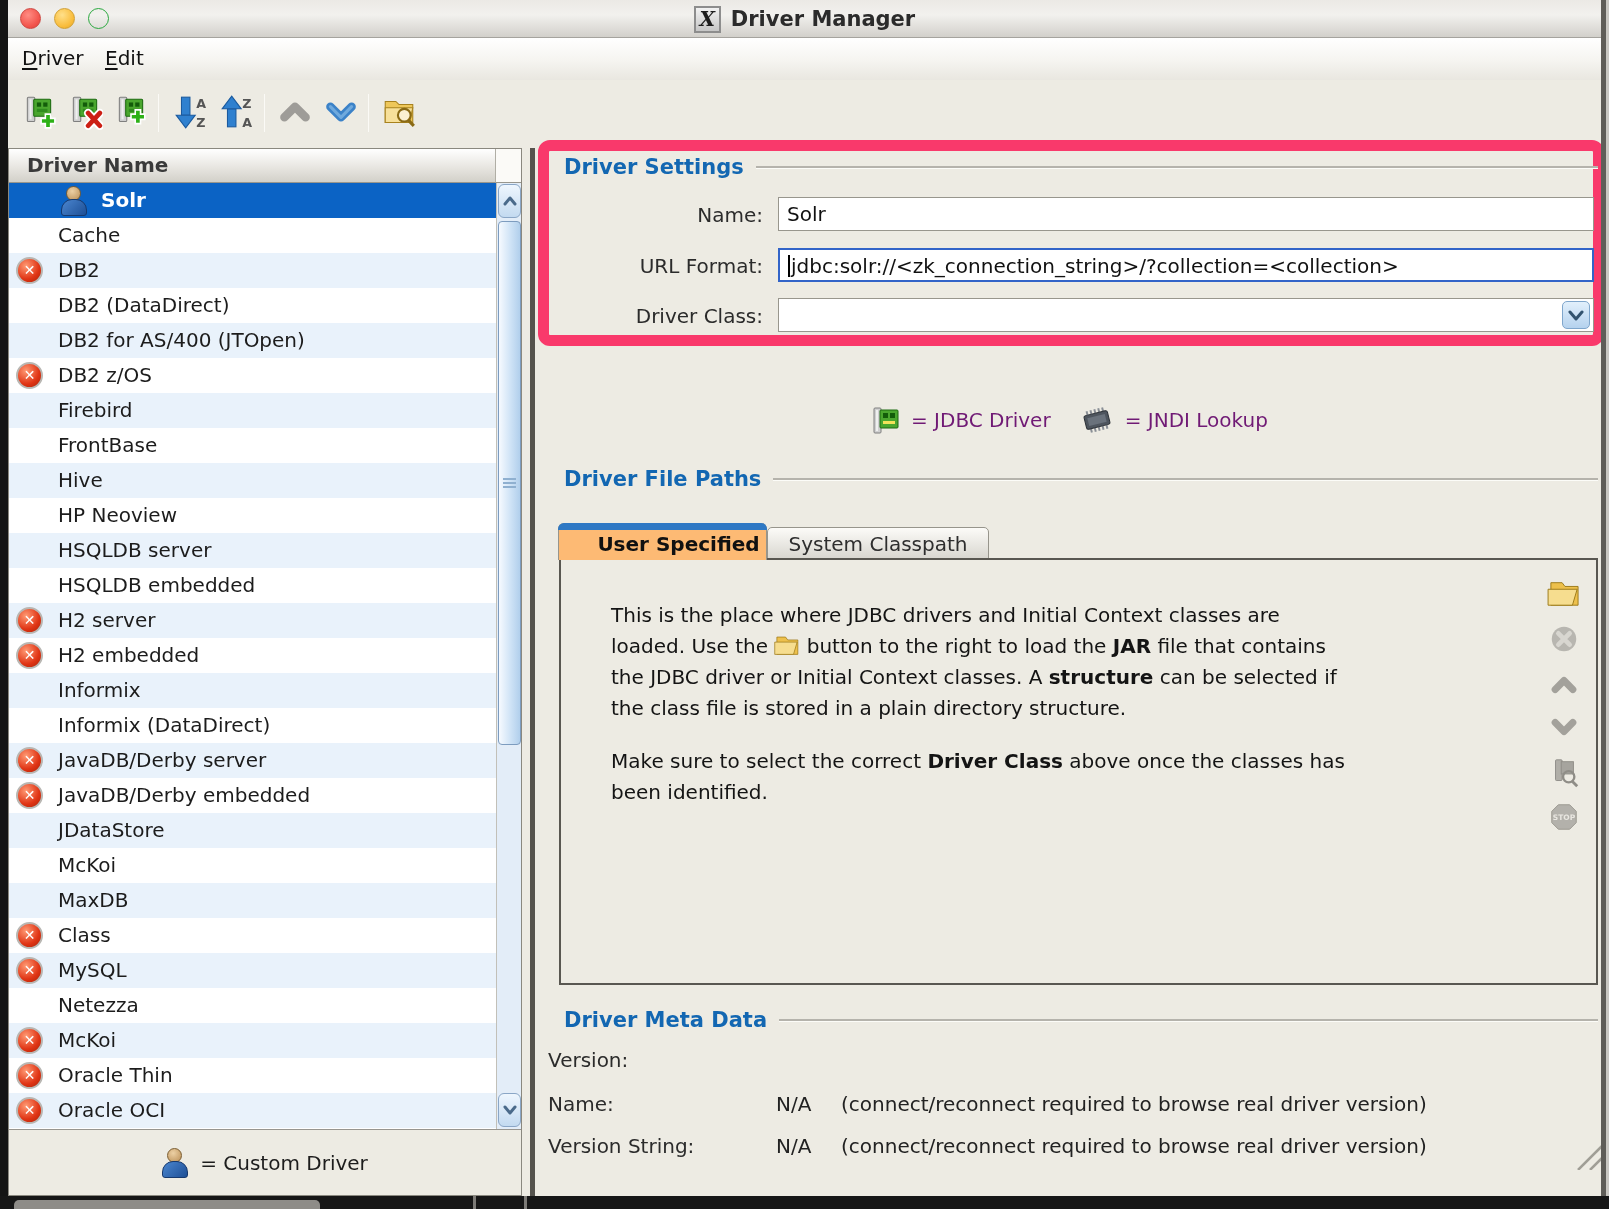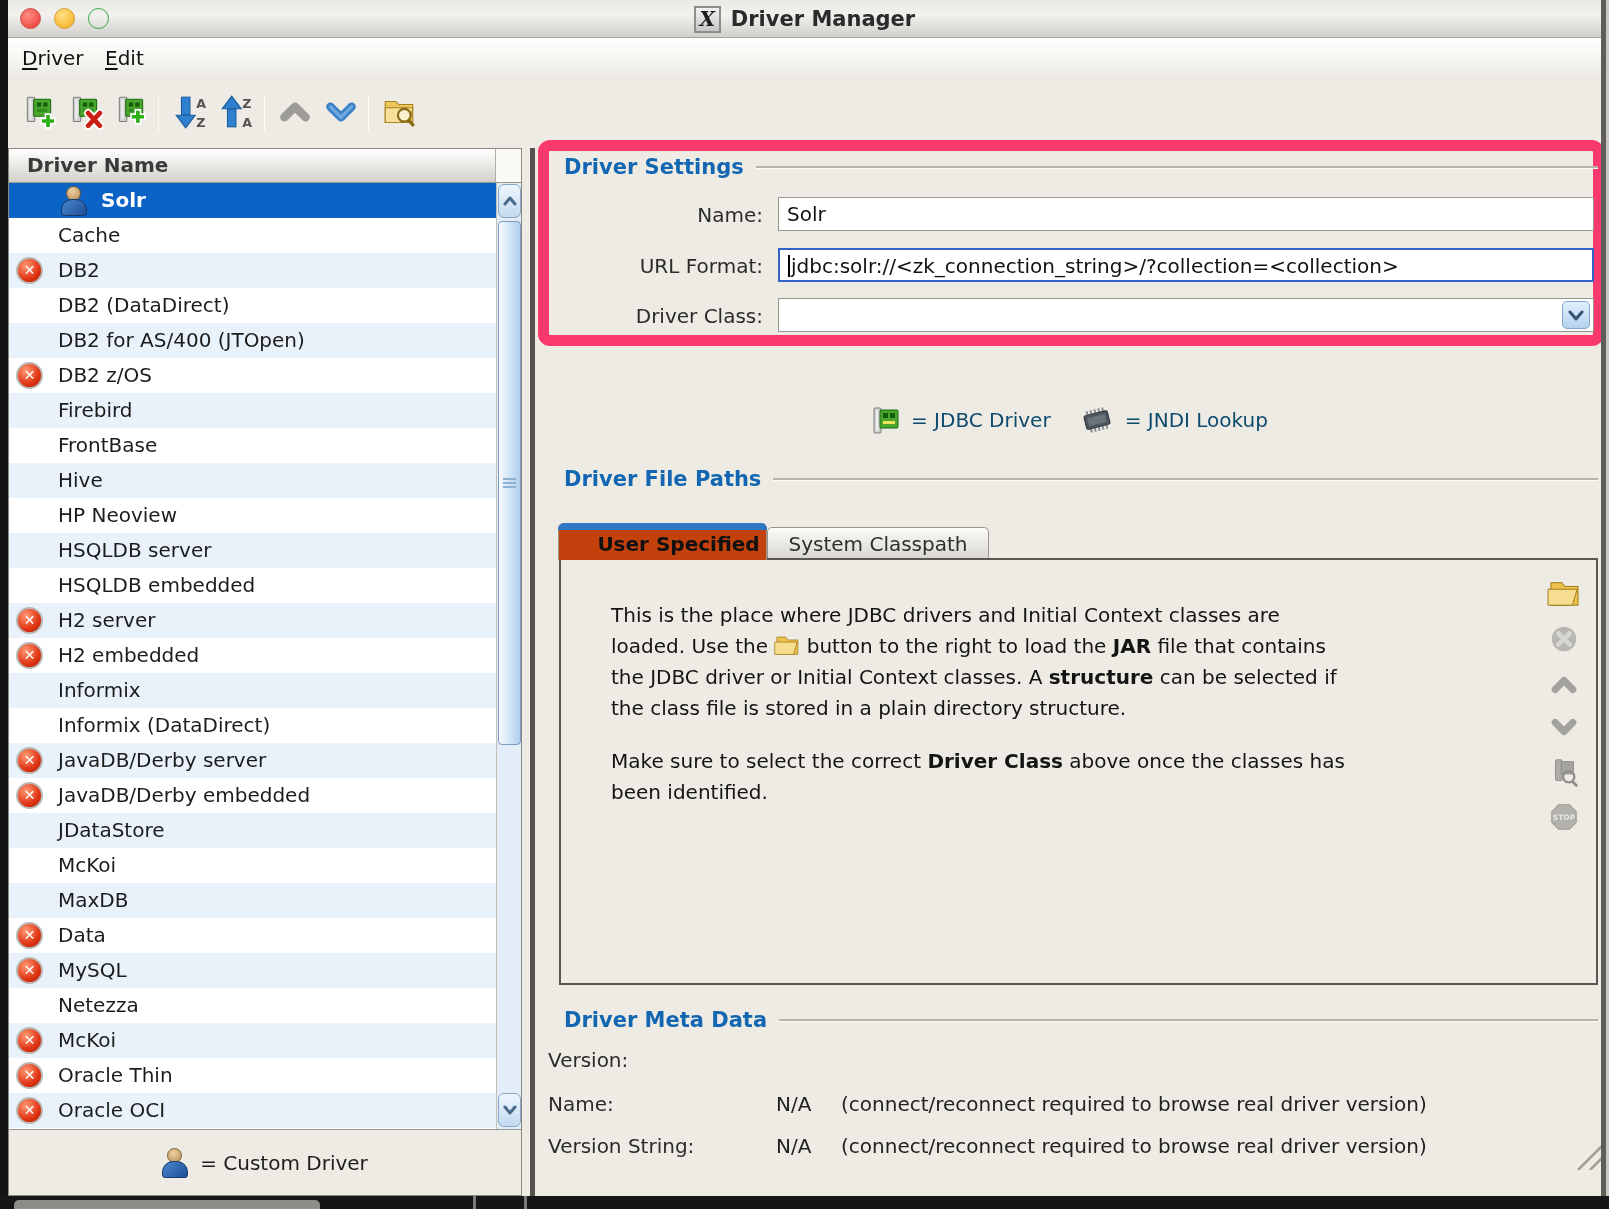--- a/index.html
+++ b/index.html
@@ -63,24 +63,24 @@
   .sec-head{position:absolute;display:flex;align-items:center;white-space:nowrap;}
   .sec-head .txt{font-size:21px;font-weight:bold;color:#1367b2;}
   .hline{flex:1;height:0;border-top:2px solid #b5b3ac;border-bottom:1px solid #fcfcf8;margin-left:12px;}
   .flabel{position:absolute;left:540px;width:215px;text-align:right;font-size:20px;color:#2b2b2b;white-space:nowrap;}
   .tfield{position:absolute;left:770px;width:816px;height:34px;background:#fff;border:1px solid #98968d;
     font-size:20px;color:#111;padding:3px 8px;line-height:26px;white-space:nowrap;overflow:hidden;}
   #url-field{border:2px solid #3264c8;}
   .caret{display:inline-block;width:2px;height:22px;background:#000;vertical-align:-4px;margin-right:1px;}
   #combo-btn{position:absolute;right:3px;top:2px;width:28px;height:28px;border:1px solid #7fa6cc;border-radius:5px;
     background:linear-gradient(#e2f0fc,#b5d2ee);display:flex;align-items:center;justify-content:center;}
-  #icon-legend{position:absolute;left:863px;top:404px;display:flex;align-items:center;gap:10px;font-size:20px;color:#0c4a6e;white-space:nowrap;}
+  #icon-legend{position:absolute;left:863px;top:404px;display:flex;align-items:center;gap:10px;font-size:20px;color:#701a75;white-space:nowrap;}
   
   .tab{position:absolute;font-size:20px;text-align:center;white-space:nowrap;}
-  #tab-user{left:550px;top:523px;width:209px;height:37px;background:#c2410c;border:1px solid #97958c;border-bottom:none;
+  #tab-user{left:550px;top:523px;width:209px;height:37px;background:#fdba74;border:1px solid #97958c;border-bottom:none;
     border-radius:6px 6px 0 0;font-weight:bold;color:#111;line-height:40px;z-index:3;padding-left:32px;}
   #tab-user::before{content:"";position:absolute;left:-1px;top:-1px;right:-1px;height:7px;background:#2e78c4;border-radius:6px 6px 0 0;}
   #tab-sys{left:759px;top:527px;width:222px;height:33px;background:linear-gradient(#fcfbf8,#d8d6cf);border:1px solid #97958c;
     border-radius:5px 5px 0 0;color:#2e2e2e;line-height:32px;z-index:1;}
   #fp-panel{position:absolute;left:551px;top:558px;width:1039px;height:427px;border:2px solid #595751;background:#edebe3;z-index:2;}
   #fp-text{position:absolute;left:50px;top:40px;width:940px;font-size:20px;line-height:31px;color:#141414;}
   #fp-text b{font-weight:bold;}
   #fp-text .p2{margin-top:22px;}
   .inline-folder{display:inline-block;vertical-align:-4px;}
   .side-col{position:absolute;right:14px;top:0;width:36px;}
@@ -212,21 +212,21 @@
           <div class="drow"><span class="dname">HSQLDB embedded</span></div>
           <div class="drow"><span class="errico">✕</span><span class="dname">H2 server</span></div>
           <div class="drow"><span class="errico">✕</span><span class="dname">H2 embedded</span></div>
           <div class="drow"><span class="dname">Informix</span></div>
           <div class="drow"><span class="dname">Informix (DataDirect)</span></div>
           <div class="drow"><span class="errico">✕</span><span class="dname">JavaDB/Derby server</span></div>
           <div class="drow"><span class="errico">✕</span><span class="dname">JavaDB/Derby embedded</span></div>
           <div class="drow"><span class="dname">JDataStore</span></div>
           <div class="drow"><span class="dname">McKoi</span></div>
           <div class="drow"><span class="dname">MaxDB</span></div>
-          <div class="drow"><span class="errico">✕</span><span class="dname">Data</span></div>
+          <div class="drow"><span class="errico">✕</span><span class="dname">Class</span></div>
           <div class="drow"><span class="errico">✕</span><span class="dname">MySQL</span></div>
           <div class="drow"><span class="dname">Netezza</span></div>
           <div class="drow"><span class="errico">✕</span><span class="dname">McKoi</span></div>
           <div class="drow"><span class="errico">✕</span><span class="dname">Oracle Thin</span></div>
           <div class="drow"><span class="errico">✕</span><span class="dname">Oracle OCI</span></div>
         </div>
       <div id="vscroll">
         <div class="sbtn" id="sb-up">
           <svg width="14" height="10" viewBox="0 0 14 10">
               <path d="M2 8 L7 2 L12 8" fill="none" stroke="#4a6a8a" stroke-width="3" stroke-linecap="round" stroke-linejoin="round"></path>

